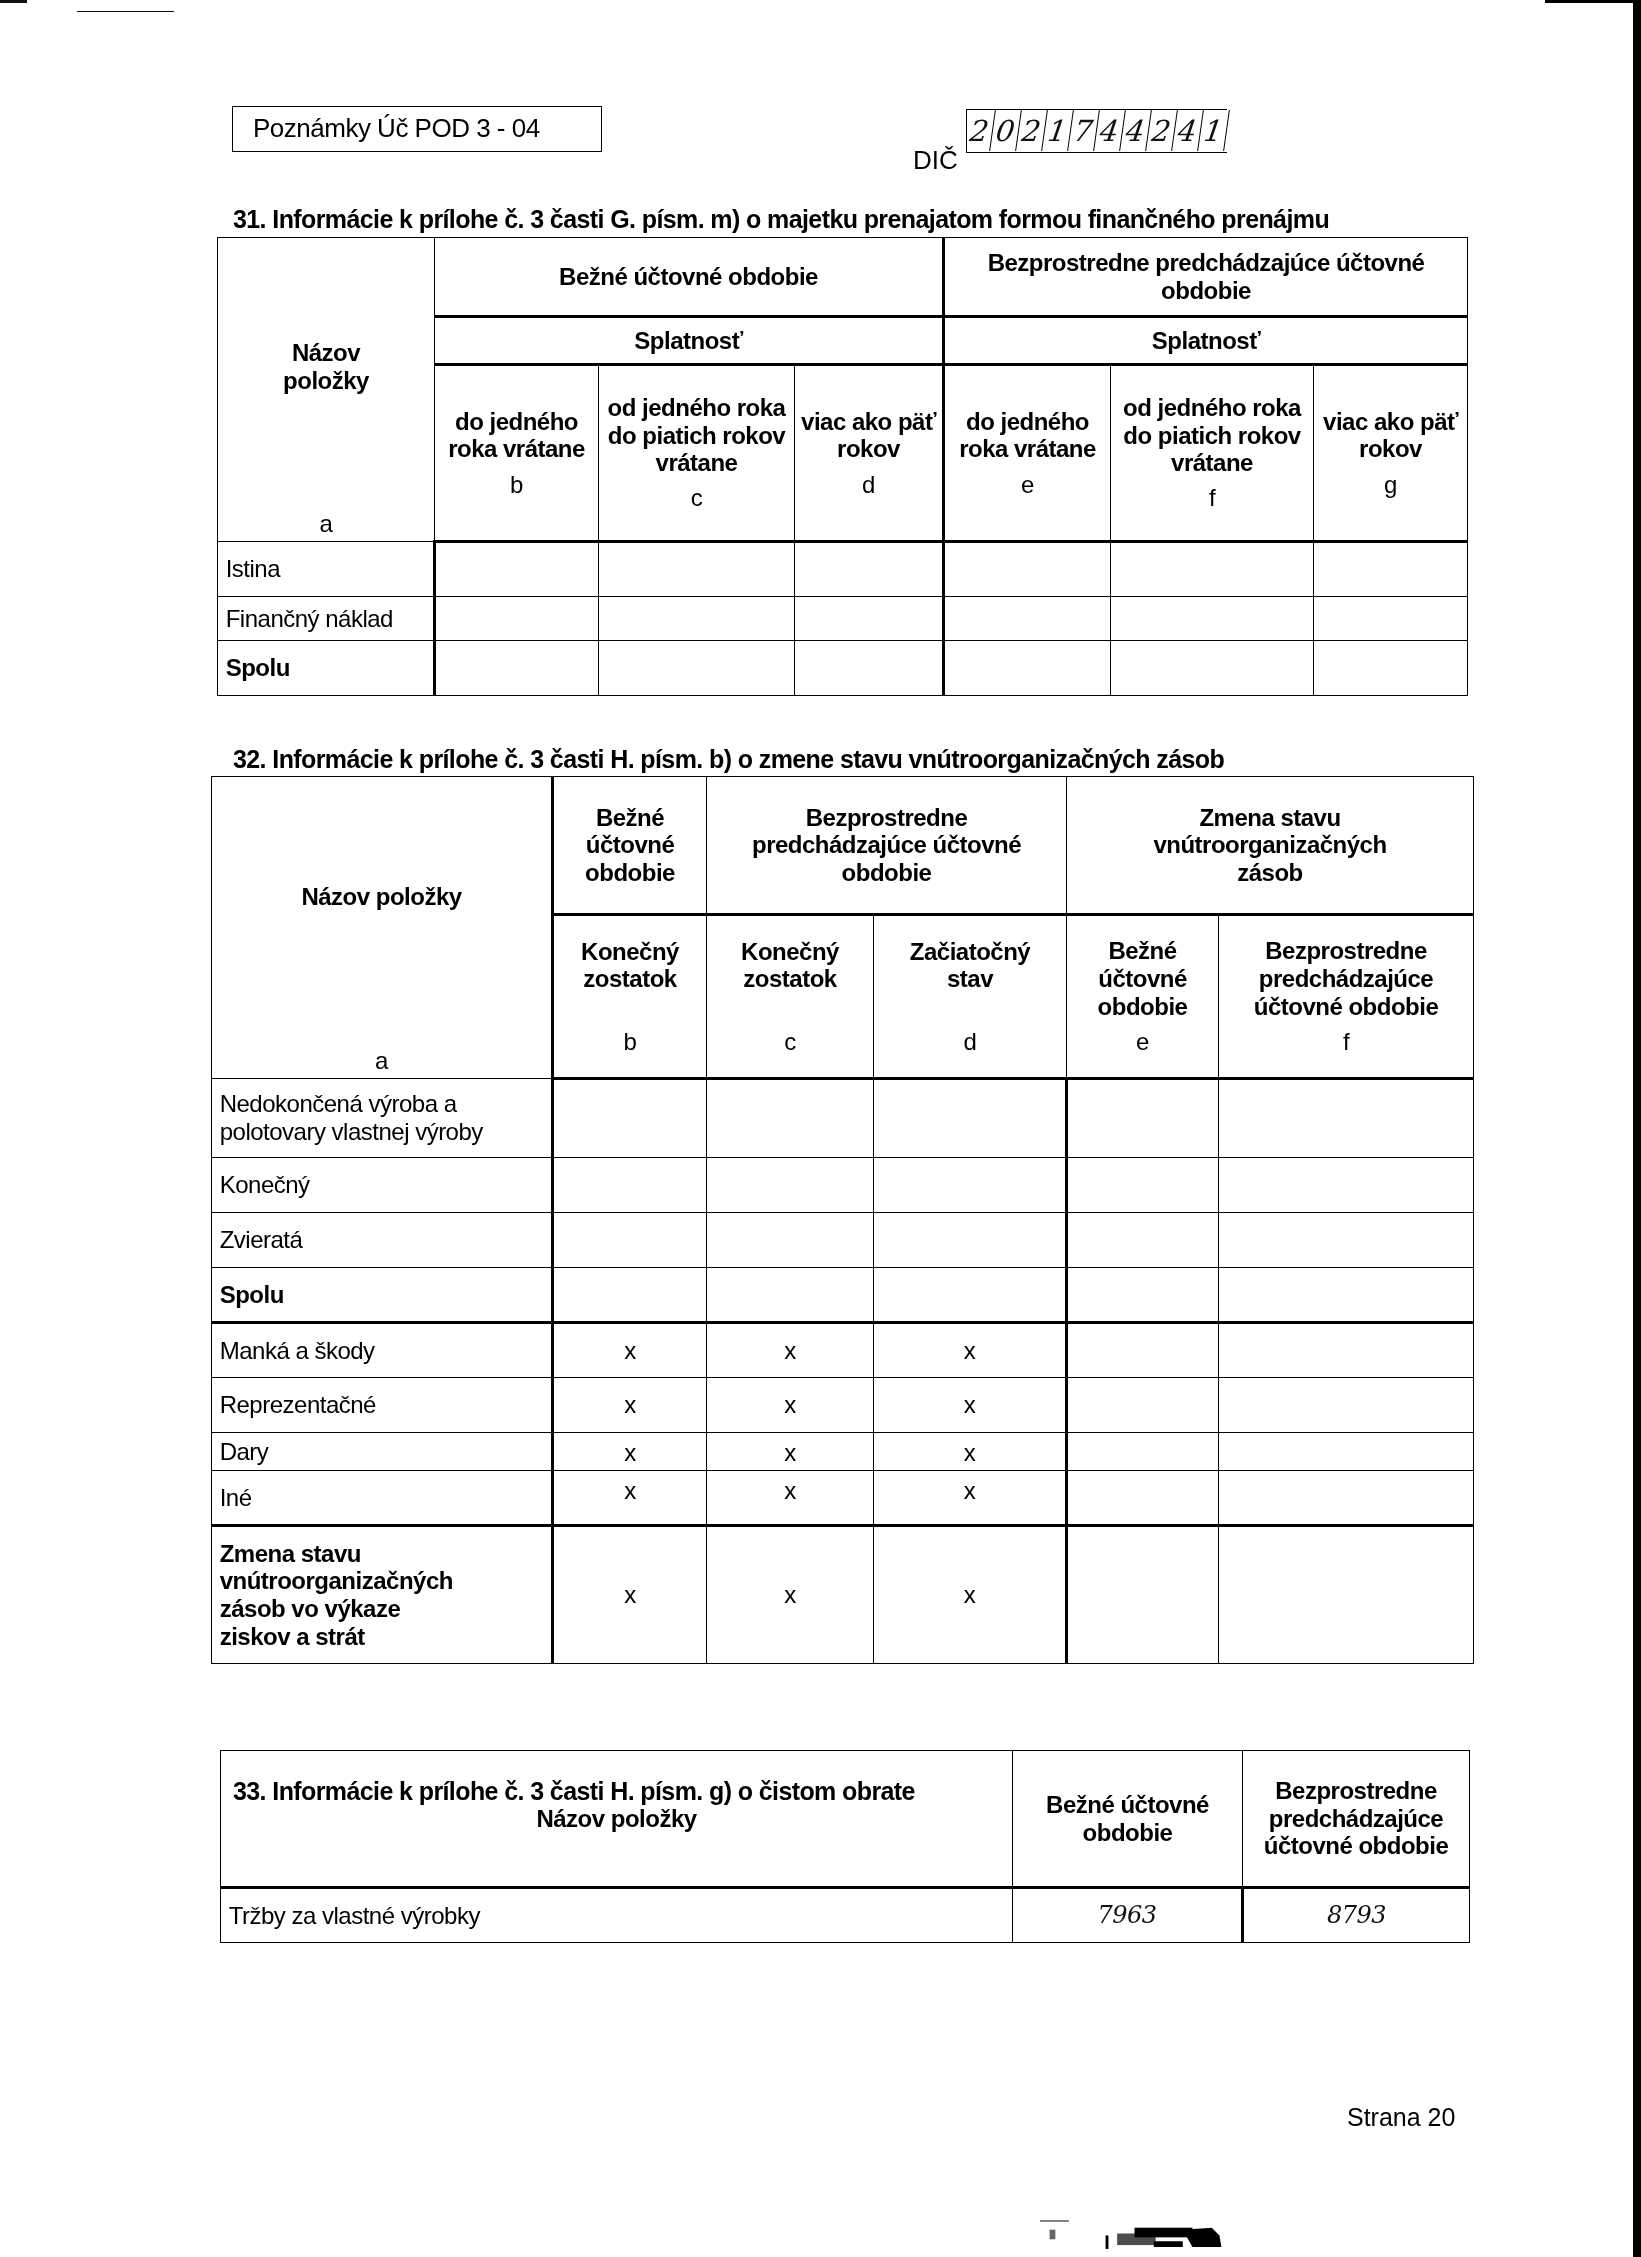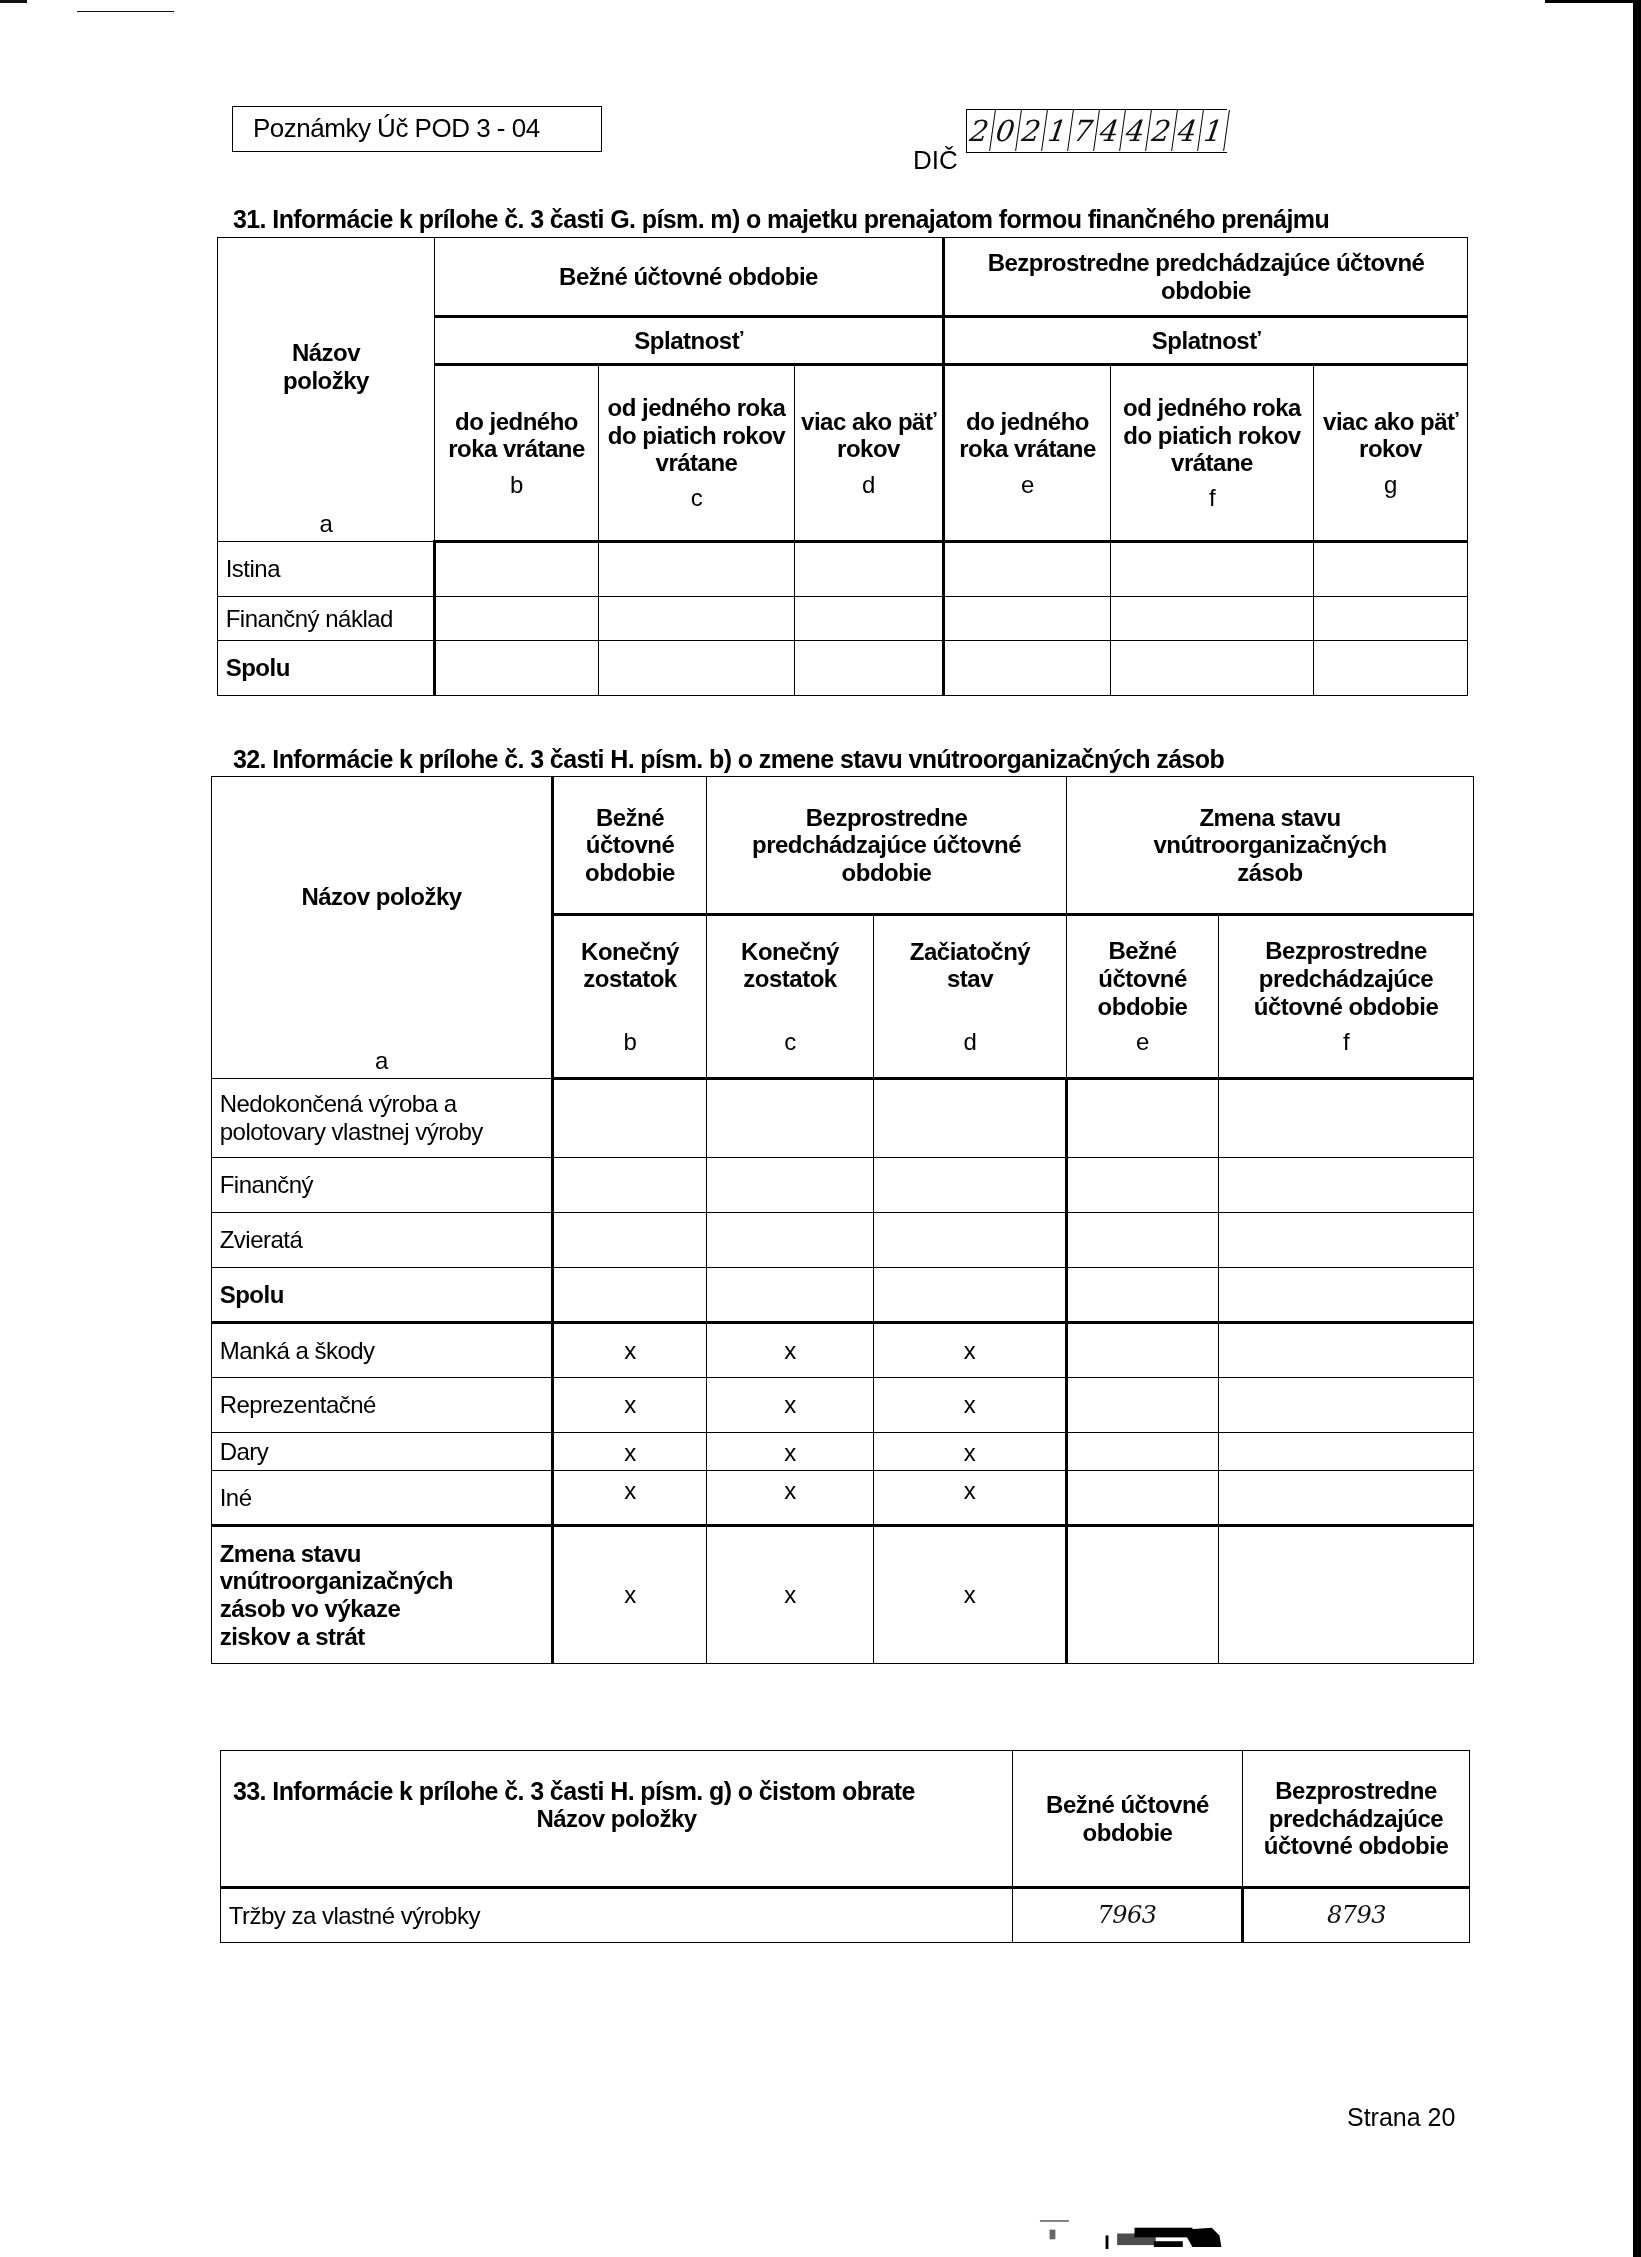--- a/index.html
+++ b/index.html
@@ -165,21 +165,21 @@
   </tr>
   <tr style="height:79px">
     <td class="name">Nedokončená výroba a polotovary vlastnej výroby</td>
     <td class="thick-l"></td>
     <td></td>
     <td></td>
     <td class="thick-l"></td>
     <td></td>
   </tr>
   <tr style="height:55px">
-    <td class="name">Finančný</td>
+    <td class="name">Konečný</td>
     <td class="thick-l"></td>
     <td></td>
     <td></td>
     <td class="thick-l"></td>
     <td></td>
   </tr>
   <tr style="height:55px">
     <td class="name">Zvieratá</td>
     <td class="thick-l"></td>
     <td></td>

